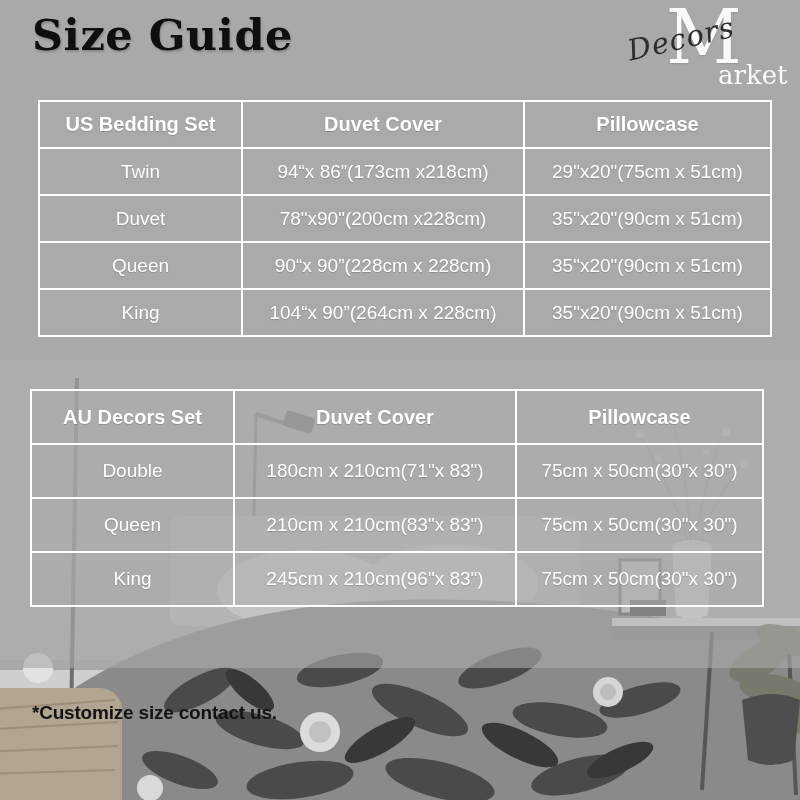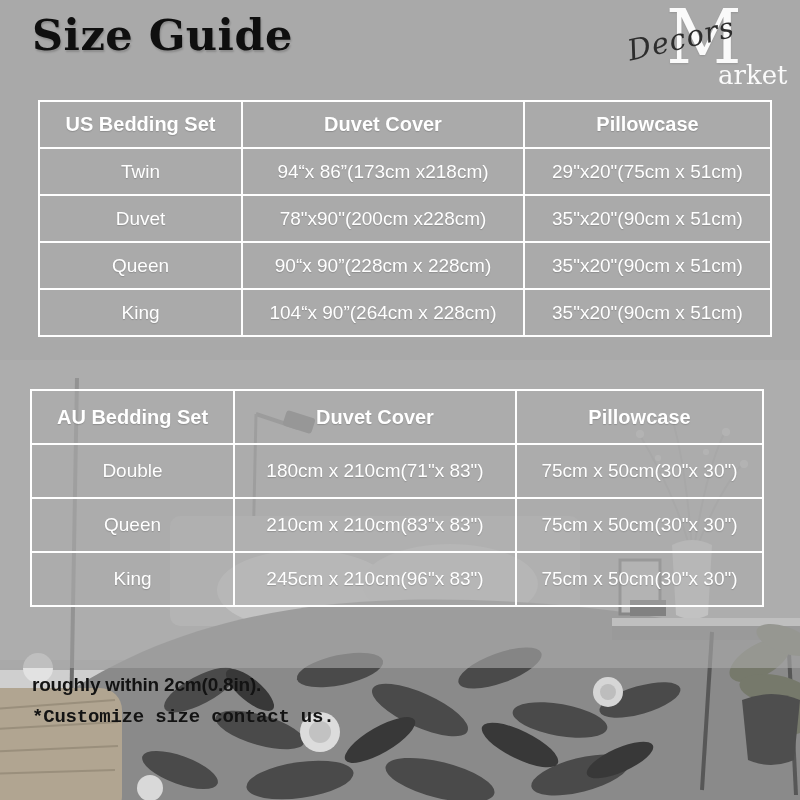--- a/index.html
+++ b/index.html
@@ -55,21 +55,21 @@
   #us-table th, #us-table td { height:45px; }
   #au-table { top:389px; }
   #au-table th, #au-table td { height:52px; }
 
   
   .notes { position:absolute; left:32px; top:674px; color:#131313; }
   .note-line {
     font-size:19px; line-height:22px; font-weight:700;
     white-space:pre; letter-spacing:-0.2px;
   }
-  .note-second { margin-top:10px;font-family:Liberation Mono, monospace; }
+  .note-second { margin-top:28px; }
 </style>
 </head>
 <body>
 
 <div class="layer">
   <svg width="800" height="800" viewBox="0 0 800 800" xmlns="http://www.w3.org/2000/svg">
     <rect x="0" y="0" width="800" height="800" fill="#a8a8a8"></rect>
 
     <rect x="0" y="360" width="800" height="300" fill="#b2b2b2"></rect>
 
@@ -211,21 +211,21 @@
     </table>
 
   <table class="size-table" id="au-table">
     <colgroup>
         <col style="width:203px">
         <col style="width:282px">
         <col style="width:247px">
       </colgroup>
     <tbody>
         <tr>
-      <th>AU Bedding Set</th>
+      <th>AU Decors Set</th>
       <th>Duvet Cover</th>
       <th>Pillowcase</th>
     </tr>
     <tr>
       <td>Double</td>
       <td>180cm x 210cm(71"x 83")</td>
       <td>75cm x 50cm(30"x 30")</td>
     </tr>
     <tr>
       <td>Queen</td>
@@ -234,16 +234,15 @@
     </tr>
     <tr>
       <td>King</td>
       <td>245cm x 210cm(96"x 83")</td>
       <td>75cm x 50cm(30"x 30")</td>
     </tr>
   </tbody>
     </table>
 
   <div class="notes">
-    <div class="note-line">roughly within 2cm(0.8in).</div>
     <div class="note-line note-second">*Customize size contact us.</div>
   </div>
 </div>
 
 </body></html>

